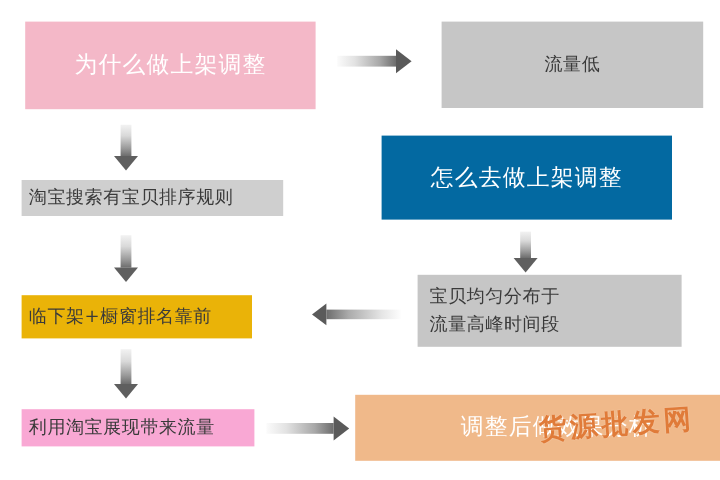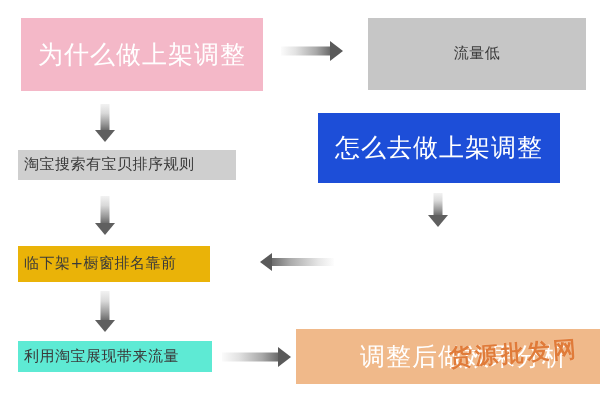--- a/index.html
+++ b/index.html
@@ -11,21 +11,21 @@
     position:relative;
   }
   #canvas{position:relative;width:600px;height:400px;background:#fff;}
 
   .node{position:absolute;box-sizing:border-box;display:flex;flex-direction:column;
         align-items:center;justify-content:center;text-align:center;}
 
   
   .hero{
     color:#ffffff;
-    font-size:25px;
+    font-size:19px;
     font-weight:400;
     letter-spacing:1px;
     line-height:1.1;
     font-family:"DejaVu Sans","Liberation Sans",sans-serif;
     text-align:center;
   }
   .hero .txt{white-space:nowrap;}
 
   
   .plain{
@@ -114,30 +114,34 @@
   </div>
 
   <div class="node plain" id="node2" style="left:350px;top:18px;width:218px;height:72px;background:#c6c6c6;margin-left:18px;">
     <span class="txt">流量低</span>
   </div>
 
   <div class="node plain left" id="node3" style="left:18px;top:150px;width:218px;height:30px;background:#cfcfcf;">
     <span class="txt">淘宝搜索有宝贝排序规则</span>
   </div>
 
-  <div class="node hero" id="node4" style="left:318px;top:113px;width:242px;height:70px;background:#1d4ed8;">
+  <div class="node hero" id="node4" style="left:318px;top:113px;width:242px;height:70px;background:#0369a1;">
     <span class="txt">怎么去做上架调整</span>
   </div>
 
   <div class="node plain left" id="node5" style="left:18px;top:246px;width:192px;height:36px;background:#eab308;">
     <span class="txt">临下架+橱窗排名靠前</span>
   </div>
 
+  <div class="node plain left" id="node6" style="left:348px;top:229px;width:220px;height:60px;background:#c6c6c6;padding-left:10px;">
+    <span class="txt">宝贝均匀分布于</span>
+    <span class="txt">流量高峰时间段</span>
+  </div>
 
-  <div class="node plain left" id="node7" style="left:18px;top:341px;width:194px;height:31px;background:#5eead4;">
+  <div class="node plain left" id="node7" style="left:18px;top:341px;width:194px;height:31px;background:#f9a8d4;">
     <span class="txt">利用淘宝展现带来流量</span>
   </div>
 
   <div class="node hero" id="node8" style="left:296px;top:329px;width:336px;height:55px;background:#f0b98a;">
     <span class="txt">调整后做效果分析</span>
   </div>
 
   <div class="arrow right" id="arrow1" style="left:281px;top:38px;width:62px;height:26px;">
     <div class="shaft" style="width:49px;"></div>
     <div class="head" style="left:49px;"></div>

